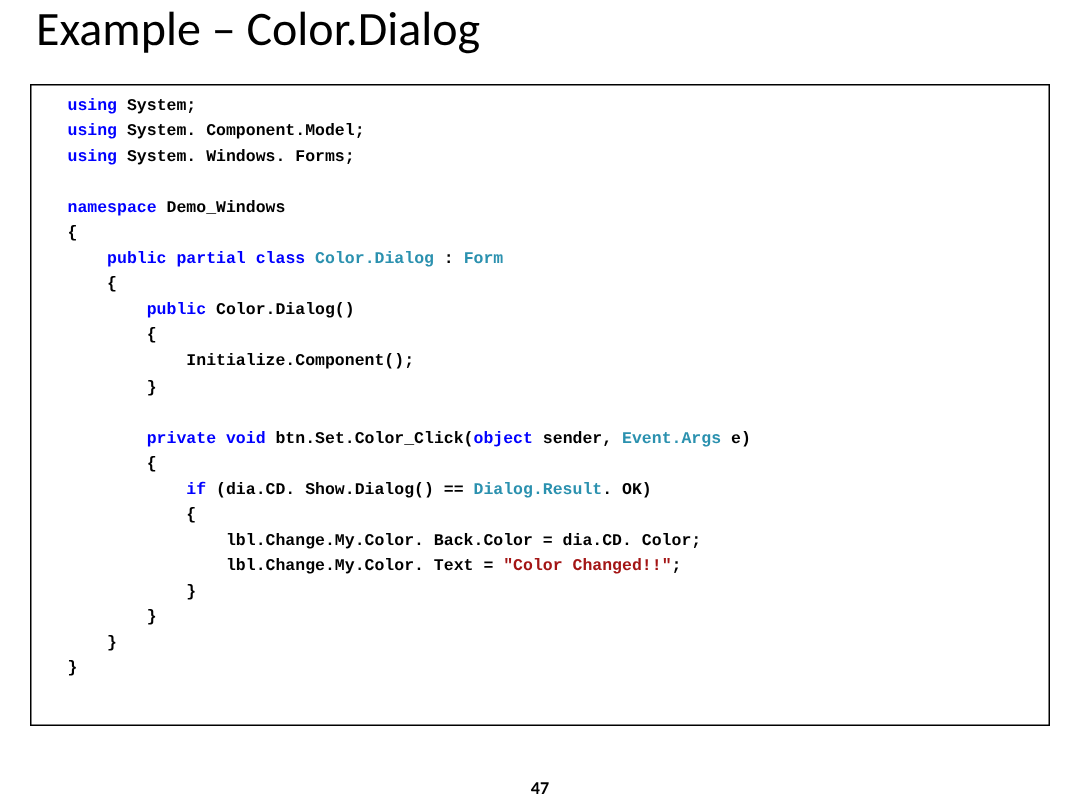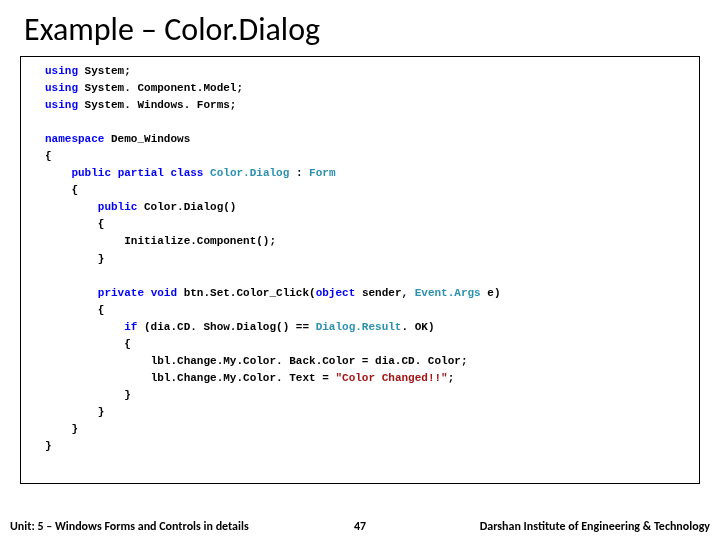--- a/index.html
+++ b/index.html
@@ -1,18 +1,18 @@
 <!DOCTYPE html>
 <html><head>
 <meta charset="utf-8">
 <style>
   * { margin: 0; padding: 0; box-sizing: border-box; }
   html, body { width: 720px; height: 540px; background: #fff; font-family: Calibri, Arial, sans-serif; }
   .slide { width: 720px; height: 540px; position: relative; background: #fff; }
-  .title { position: absolute; top: 10px; left: 24px; font-size: 32px; font-weight: 400; color: #000; }
+  .title { position: absolute; top: 0; left: 24px; font-size: 32px; font-weight: 400; color: #000; }
   .codebox {
     position: absolute;
     top: 56px;
     left: 20px;
     width: 680px;
     height: 428px;
     border: 1px solid #000;
     padding: 6px 24px;
     font-family: Consolas, "Courier New", monospace;
     font-size: 11px;
@@ -63,17 +63,15 @@
             <span class="kw">if</span><span> (dia.CD. Show.Dialog() == </span><span class="cls">Dialog.Result</span><span>. OK)</span>
             <span>{</span>
                 <span>lbl.Change.My.Color. Back.Color = dia.CD. Color;</span>
                 <span>lbl.Change.My.Color. Text = </span><span class="str">"Color Changed!!"</span><span>;</span>
             <span>}</span>
         <span>}</span>
     <span>}</span>
 <span>}</span></div>
 
   <div class="footer">
-    <div class="unit">Unit: 5 – Windows Forms and Controls in details</div>
     <div class="page">47</div>
-    <div class="inst">Darshan Institute of Engineering &amp; Technology</div>
   </div>
 </div>
 
 </body></html>

